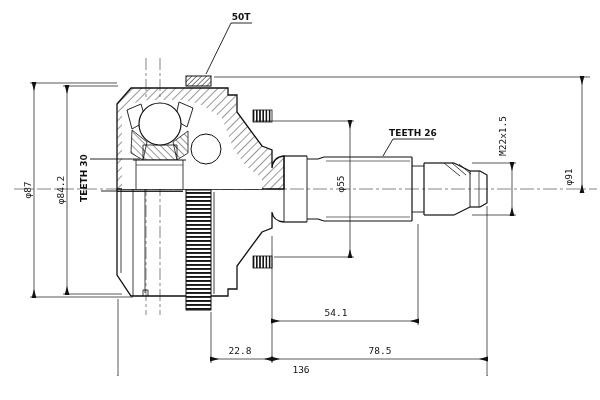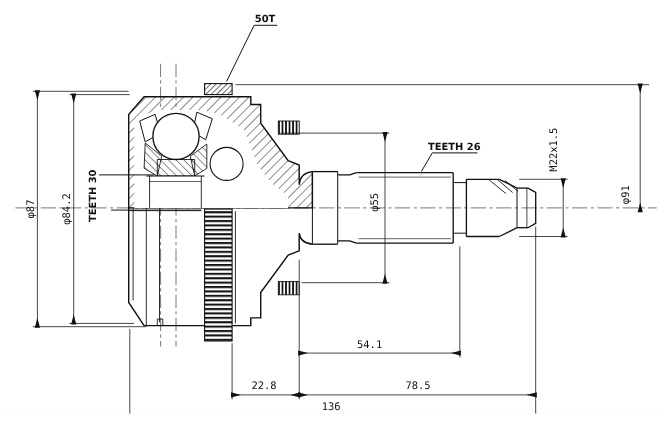--- a/index.html
+++ b/index.html
@@ -1,16 +1,16 @@
 <!DOCTYPE html>
 <html><head>
 <meta charset="utf-8">
 <style>
   html,body{margin:0;padding:0;background:#fff;}
-  .stage{position:relative;width:600px;height:376px;background:#fef9c3;overflow:hidden;
+  .stage{position:relative;width:600px;height:376px;background:#8b5cf6;overflow:hidden;
          font-family:"DejaVu Sans Mono", monospace;}
   svg{display:block;}
   text{fill:#111;}
   .dimtxt{font-family:"DejaVu Sans Mono", monospace;font-size:9.5px;letter-spacing:0px;}
   .lbltxt{font-family:"DejaVu Sans", sans-serif;font-size:9px;font-weight:bold;}
 </style>
 </head>
 <body>
 
 <div class="stage">

